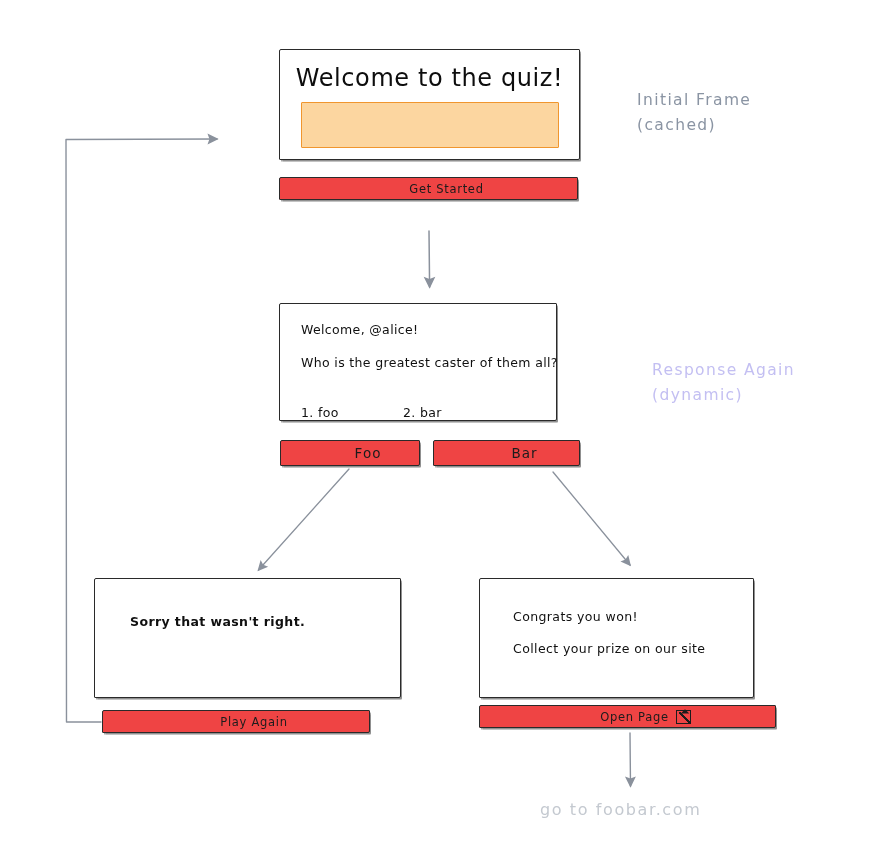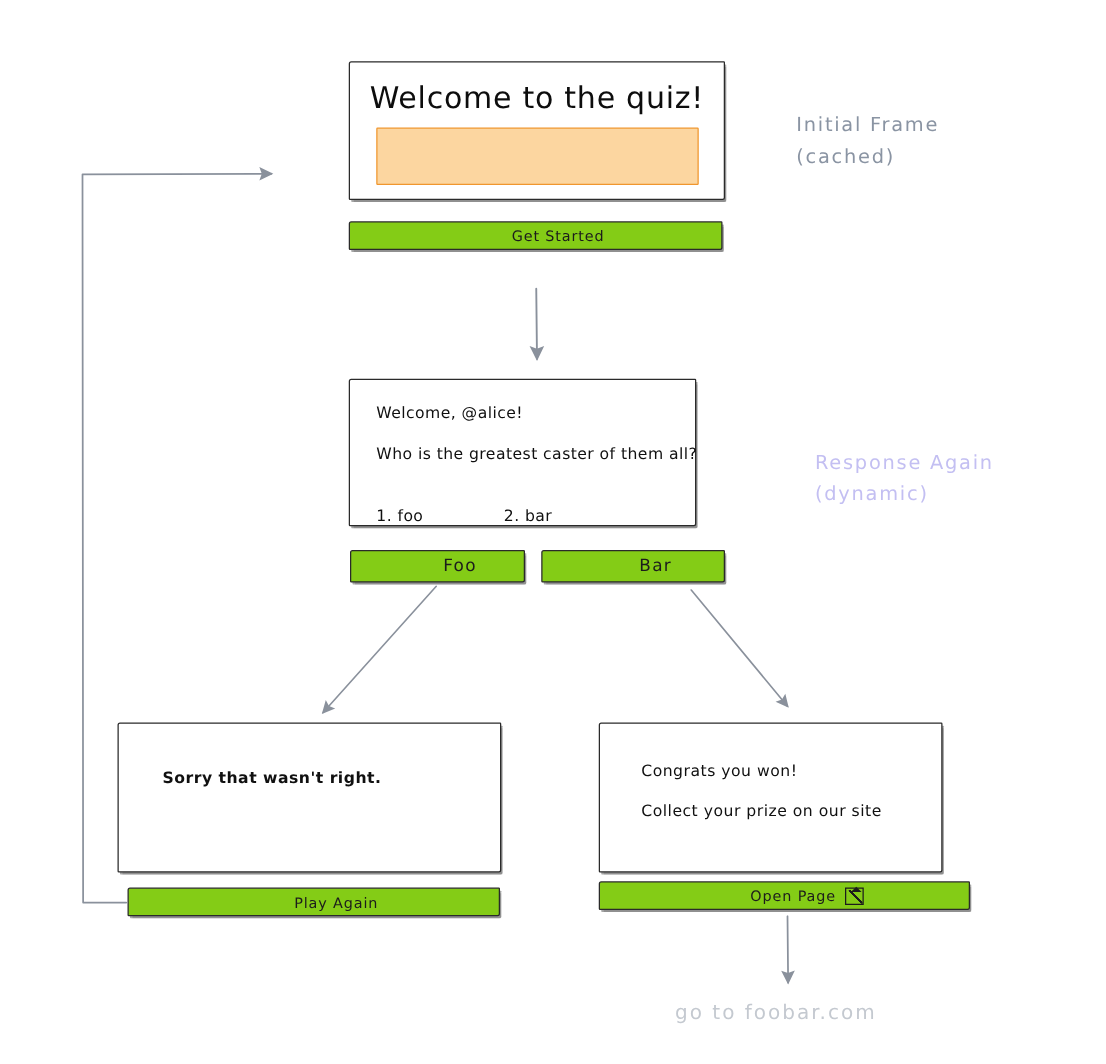--- a/index.html
+++ b/index.html
@@ -29,21 +29,21 @@
     background: #ffffff;
     border: 1.6px solid #2a2a2a;
     box-sizing: border-box;
     box-shadow: 1.5px 2px 0 -0.5px rgba(60,60,60,0.45),
                 2.5px 3px 0 -1.5px rgba(120,120,120,0.30);
     border-radius: 2px 1px 2px 1px;
   }
 
   .btn {
     position: absolute;
-    background: #84cc16;
+    background: #ef4444;
     border: 1.5px solid #2a2a2a;
     box-sizing: border-box;
     box-shadow: 1.5px 2px 0 -0.5px rgba(60,60,60,0.45),
                 2.5px 3px 0 -1.5px rgba(120,120,120,0.30);
     border-radius: 2px 1px 2px 1px;
     display: flex;
     align-items: center;
     justify-content: center;
     color: #1c1c1c;
     padding-left: 36px;
@@ -110,21 +110,21 @@
   #frame-3 { left: 94px; top: 578px; width: 307px; height: 120px; font-weight: bold; }
   #f3-text {
     position: absolute;
     left: 35px;
     top: 35px;
     font-size: 12.5px;
     letter-spacing: 0.4px;
     color: #101010;
     font-family: "DejaVu Sans", sans-serif;
   }
-  #btn-play-again { left: 102px; top: 710px; width: 298px; height: 23px; }
+  #btn-play-again { left: 102px; top: 710px; width: 268px; height: 23px; }
 
   
   #frame-4 { left: 479px; top: 578px; width: 275px; height: 120px; }
   .f4-line {
     position: absolute;
     left: 33px;
     font-size: 12.5px;
     letter-spacing: 0.4px;
     color: #101010;
     font-family: "DejaVu Sans", sans-serif;

